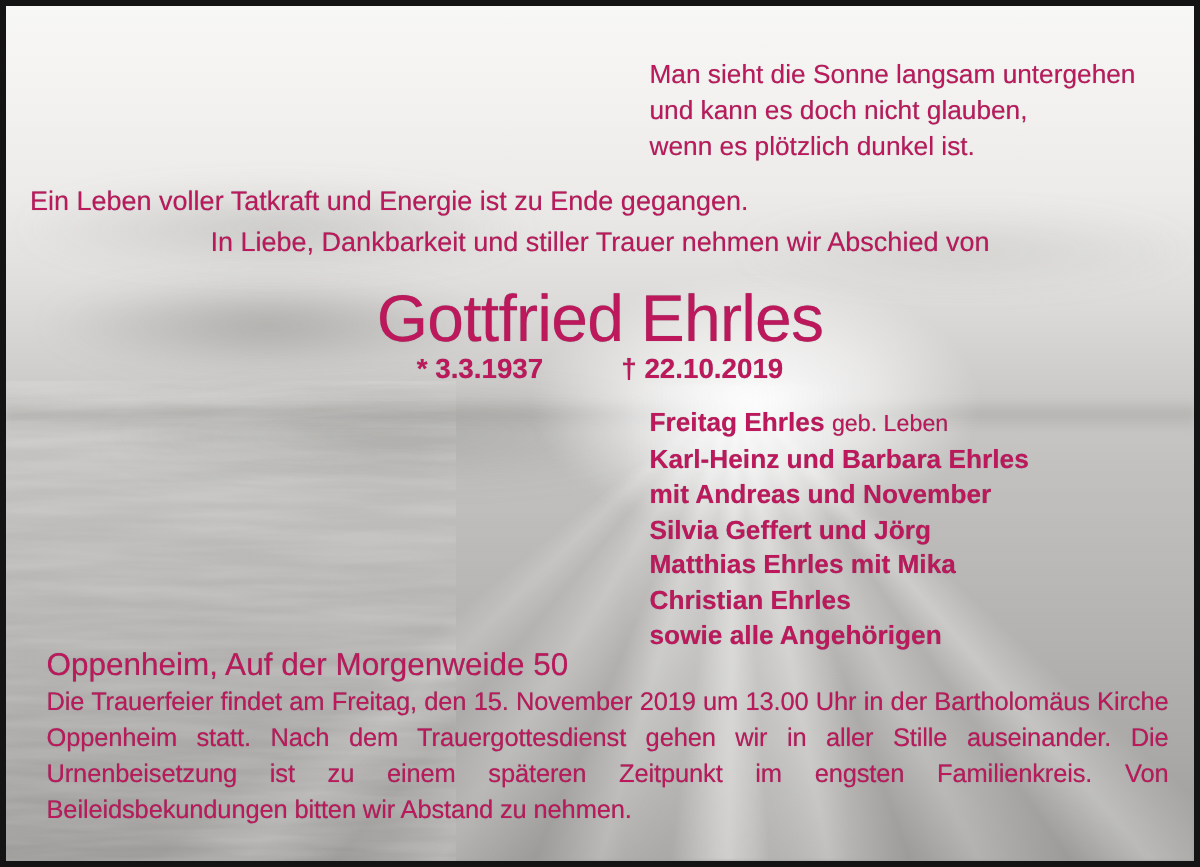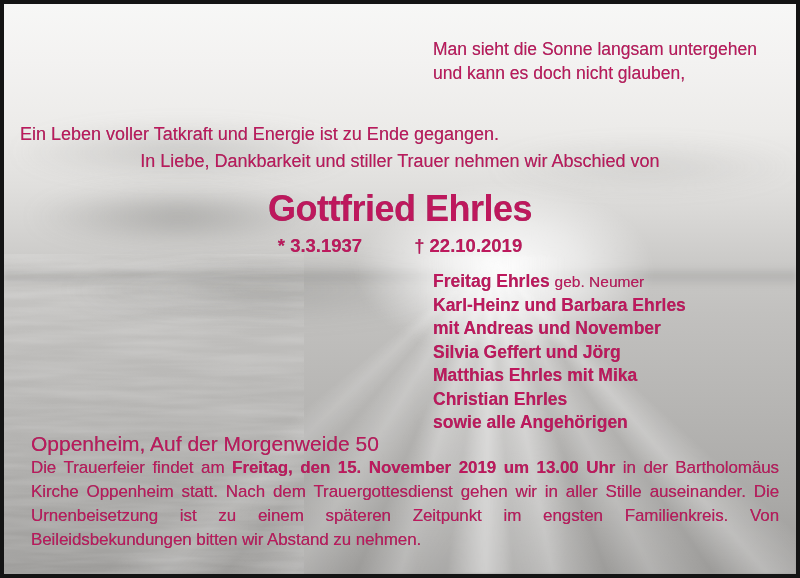--- a/index.html
+++ b/index.html
@@ -77,38 +77,38 @@
     filter: blur(1px);
   }
   .wave-noise { position: absolute; left: 0; right: 0; top: 250px; height: 330px; opacity: 0.30; }
   
   .txt { position: absolute; white-space: nowrap; text-shadow: 0 0 0.5px rgba(20,20,20,0.45); }
   .poem { left: 429px; top: 33px; font-size: 17.5px; line-height: 24px; }
   .intro-1 { left: 16px; top: 120px; width: 100%; text-align: left; font-size: 18px; }
   .intro-2 { left: 0; top: 147px; width: 100%; text-align: center; font-size: 18px; }
   .deceased-name {
     left: 0; top: 184px; width: 100%; text-align: center;
-    font-size: 36px; font-weight: bold; letter-spacing: -0.5px;
+    font-size: 44px; font-weight: normal; letter-spacing: -0.5px;
   }
   .dates-row {
     position: absolute; left: 0; top: 231px; width: 100%;
     display: flex; justify-content: center; gap: 52px;
     font-size: 18.5px; font-weight: bold;
     text-shadow: 0 0 0.5px rgba(20,20,20,0.45);
   }
   .mourners { left: 429px; top: 266px; font-size: 17.5px; font-weight: bold; line-height: 23.5px; }
   .mourner-suffix { font-weight: normal; font-size: 15.5px; }
   .address { left: 27px; top: 428px; font-size: 21px; }
   .funeral {
     left: 27px; top: 452px; width: 748px;
     font-size: 17px; line-height: 24px;
     text-align: justify; white-space: normal;
     letter-spacing: -0.1px;
   }
-  .funeral .bold { font-weight: bold; }
+  .funeral .bold { font-weight: normal; }
 </style>
 </head>
 <body>
 
 <div class="page">
 
   <div class="bg-layer bg-base"></div>
   <div class="bg-blob cloud-a"></div>
   <div class="bg-blob cloud-b"></div>
   <div class="bg-blob cloud-c"></div>
@@ -120,35 +120,36 @@
     <filter id="wavetex">
       <feTurbulence type="fractalNoise" baseFrequency="0.010 0.11" numOctaves="3" seed="11" result="t"></feTurbulence>
       <feColorMatrix in="t" type="matrix" values="0 0 0 0 1  0 0 0 0 1  0 0 0 0 1  0.9 0 0 0 -0.25"></feColorMatrix>
     </filter>
     <rect width="100%" height="100%" filter="url(#wavetex)"></rect>
   </svg>
 
   <div class="txt poem">
       <div>Man sieht die Sonne langsam untergehen</div>
       <div>und kann es doch nicht glauben,</div>
+      <div>wenn es plötzlich dunkel ist.</div>
     </div>
 
   <div class="txt intro-1">Ein Leben voller Tatkraft und Energie ist zu Ende gegangen.</div>
   <div class="txt intro-2">In Liebe, Dankbarkeit und stiller Trauer nehmen wir Abschied von</div>
 
   <div class="txt deceased-name">Gottfried Ehrles</div>
   <div class="dates-row">
     <span>* 3.3.1937</span>
     <span>† 22.10.2019</span>
   </div>
 
   <div class="txt mourners">
     <div>
       <span>Freitag Ehrles</span>
-      <span class="mourner-suffix">geb. Neumer</span>
+      <span class="mourner-suffix">geb. Leben</span>
     </div>
     <div>
         <div>Karl-Heinz und Barbara Ehrles</div>
         <div>mit Andreas und November</div>
         <div>Silvia Geffert und Jörg</div>
         <div>Matthias Ehrles mit Mika</div>
         <div>Christian Ehrles</div>
         <div>sowie alle Angehörigen</div>
       </div>
   </div>

